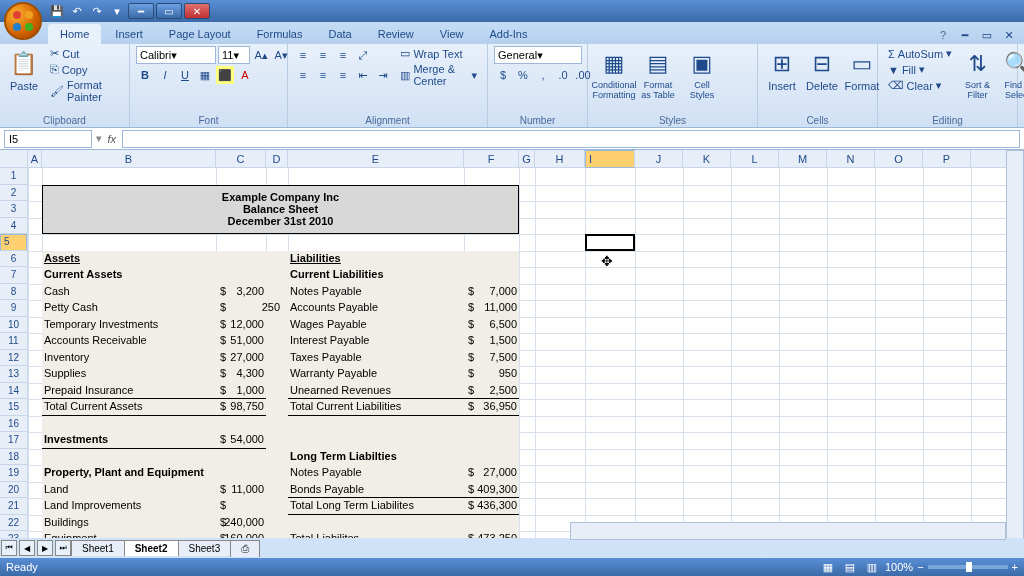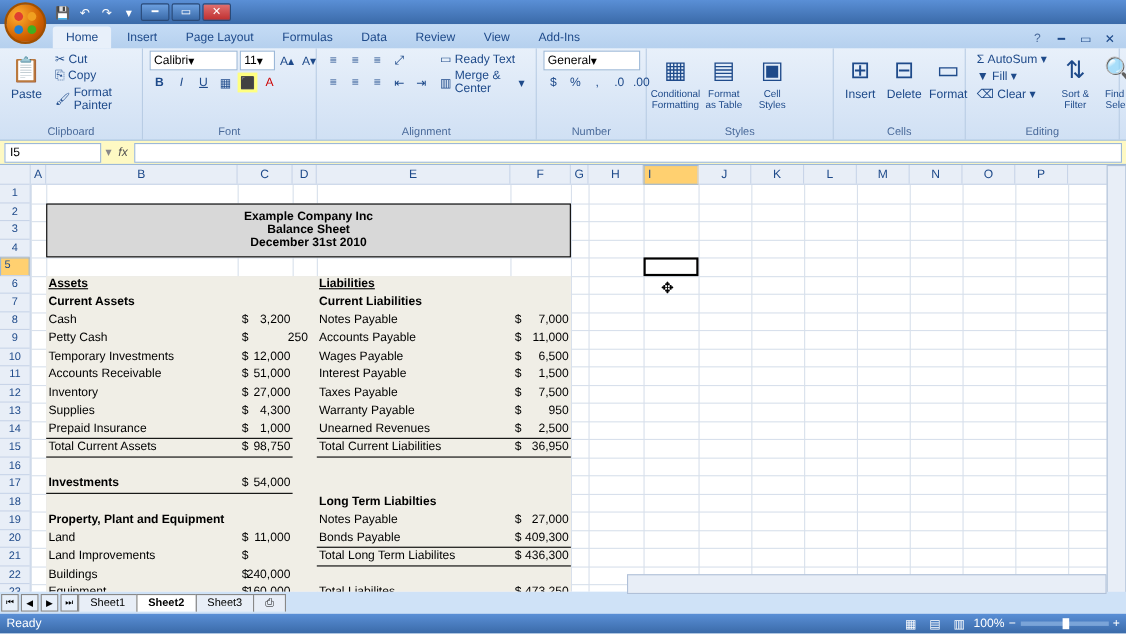--- a/index.html
+++ b/index.html
@@ -21,21 +21,21 @@
 .group-label{position:absolute;bottom:1px;left:0;right:0;text-align:center;font-size:10px;color:#4a6a9a;}
 .group-body{flex:1;display:flex;gap:4px;align-items:flex-start;}
 .bigbtn{width:40px;display:flex;flex-direction:column;align-items:center;padding:2px;text-align:center;color:#1e4a8a;}
 .bigbtn .ico{width:32px;height:32px;display:flex;align-items:center;justify-content:center;font-size:22px;}
 .smallbtns{display:flex;flex-direction:column;gap:1px;}
 .smallbtn{padding:1px 4px;color:#1e4a8a;display:flex;align-items:center;gap:3px;}
 .fontbox{display:flex;flex-direction:column;gap:2px;}
 .fontrow{display:flex;gap:2px;align-items:center;}
 .sel{background:#fff;border:1px solid #9cb8d8;padding:1px 3px;height:18px;display:flex;align-items:center;}
 .tbtn{width:18px;height:18px;border:1px solid transparent;display:flex;align-items:center;justify-content:center;color:#1e4a8a;}
-.formula-bar{height:22px;background:#fef9c3;display:flex;align-items:center;border-bottom:1px solid #9cb8d8;}
+.formula-bar{height:22px;background:#ffffff;display:flex;align-items:center;border-bottom:1px solid #9cb8d8;}
 .namebox{width:88px;background:#fff;border:1px solid #9cb8d8;padding:2px 4px;margin:0 4px;}
 .fx{padding:0 6px;color:#555;font-style:italic;}
 .grid-area{position:absolute;top:150px;left:0;right:0;bottom:38px;background:#fff;display:flex;}
 .rowhdrs{width:28px;background:#e8eef7;border-right:1px solid #c8d4e8;}
 .colhdrs{height:18px;background:#e8eef7;border-bottom:1px solid #c8d4e8;display:flex;}
 .ch{border-right:1px solid #c8d4e8;text-align:center;color:#1e4a8a;line-height:18px;font-size:11px;}
 .rh{height:16px;border-bottom:1px solid #c8d4e8;text-align:center;color:#1e4a8a;line-height:16px;font-size:10px;}
 .rh.sel{background:#ffd070;}
 .ch.sel{background:#ffd070;}
 .cells{position:relative;flex:1;overflow:hidden;}
@@ -157,21 +157,21 @@
         </div>
         <div class="fontrow">
           <div class="tbtn">≡</div>
           <div class="tbtn">≡</div>
           <div class="tbtn">≡</div>
           <div class="tbtn">⇤</div>
           <div class="tbtn">⇥</div>
         </div>
       </div>
       <div class="smallbtns">
-        <div class="smallbtn">▭ <span>Ready Text</span></div>
+        <div class="smallbtn">▭ <span>Wrap Text</span></div>
         <div class="smallbtn">▥ <span>Merge &amp; Center</span> ▾</div>
       </div>
     </div>
     <div class="group-label">Alignment</div>
   </div>
   <div class="group" style="width:100px;">
     <div class="group-body">
         <div class="fontbox">
       <div class="fontrow">
             <div class="sel" style="width:88px;"><span>General</span> ▾</div>

